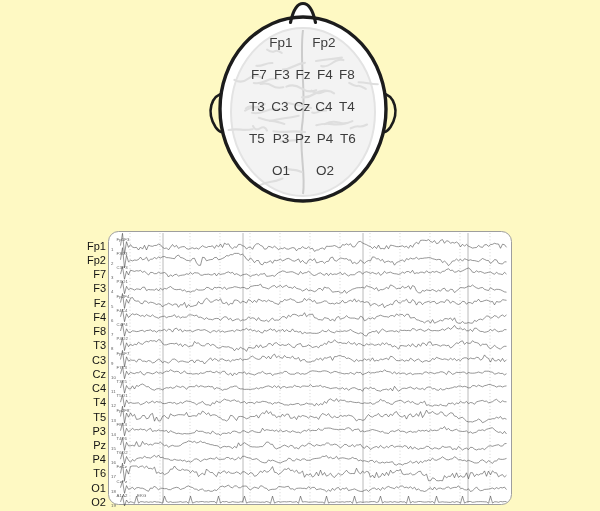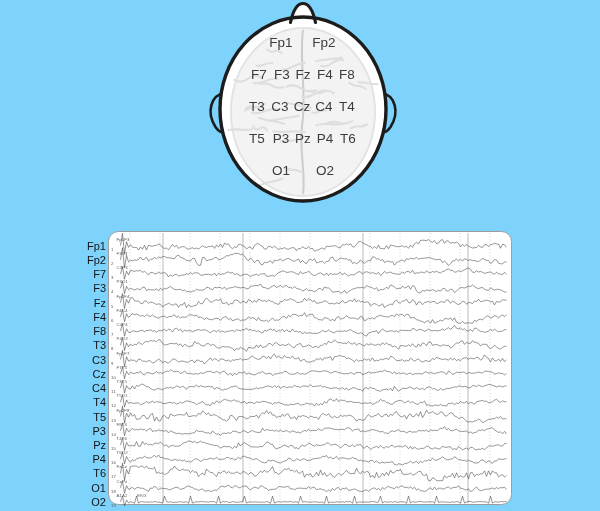--- a/index.html
+++ b/index.html
@@ -1,17 +1,17 @@
 <!DOCTYPE html>
 <html><head>
 <meta charset="utf-8">
 <style>
   html,body{margin:0;padding:0;background:#ffffff;}
   .stage{
-    position:relative;width:600px;height:511px;background:#7dd3fc;
+    position:relative;width:600px;height:511px;background:#fef9c3;
     overflow:hidden;font-family:"Liberation Sans",sans-serif;
   }
   .stage svg{position:absolute;left:0;top:0;}
   text{font-family:"Liberation Sans",sans-serif;}
   .head-label{font-size:13.5px;}
   .axis-label{font-size:11px;}
   .meta-label{font-size:4.3px;letter-spacing:0.1px;}
 </style>
 </head>
 <body>

